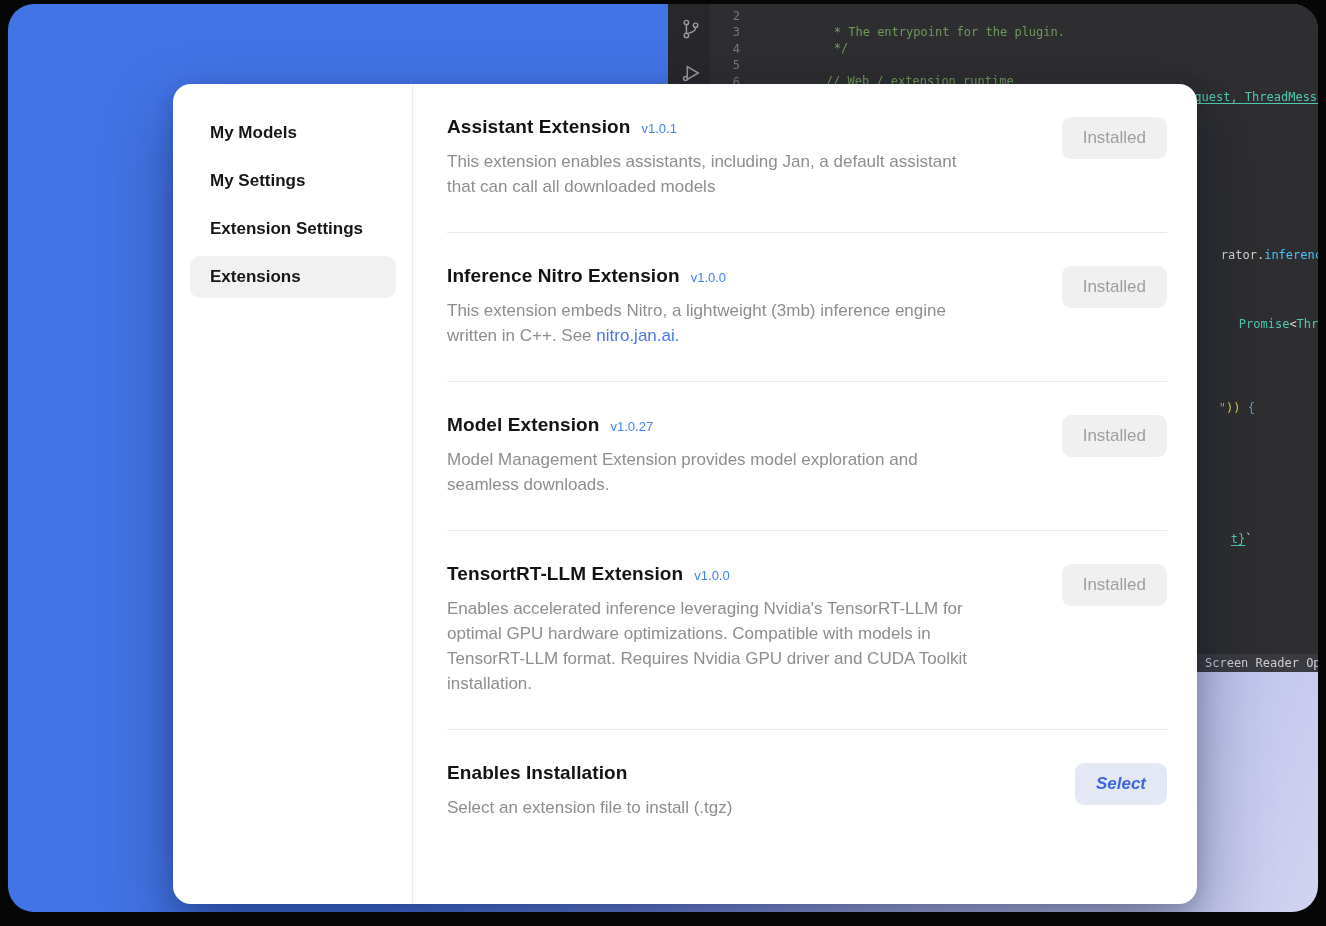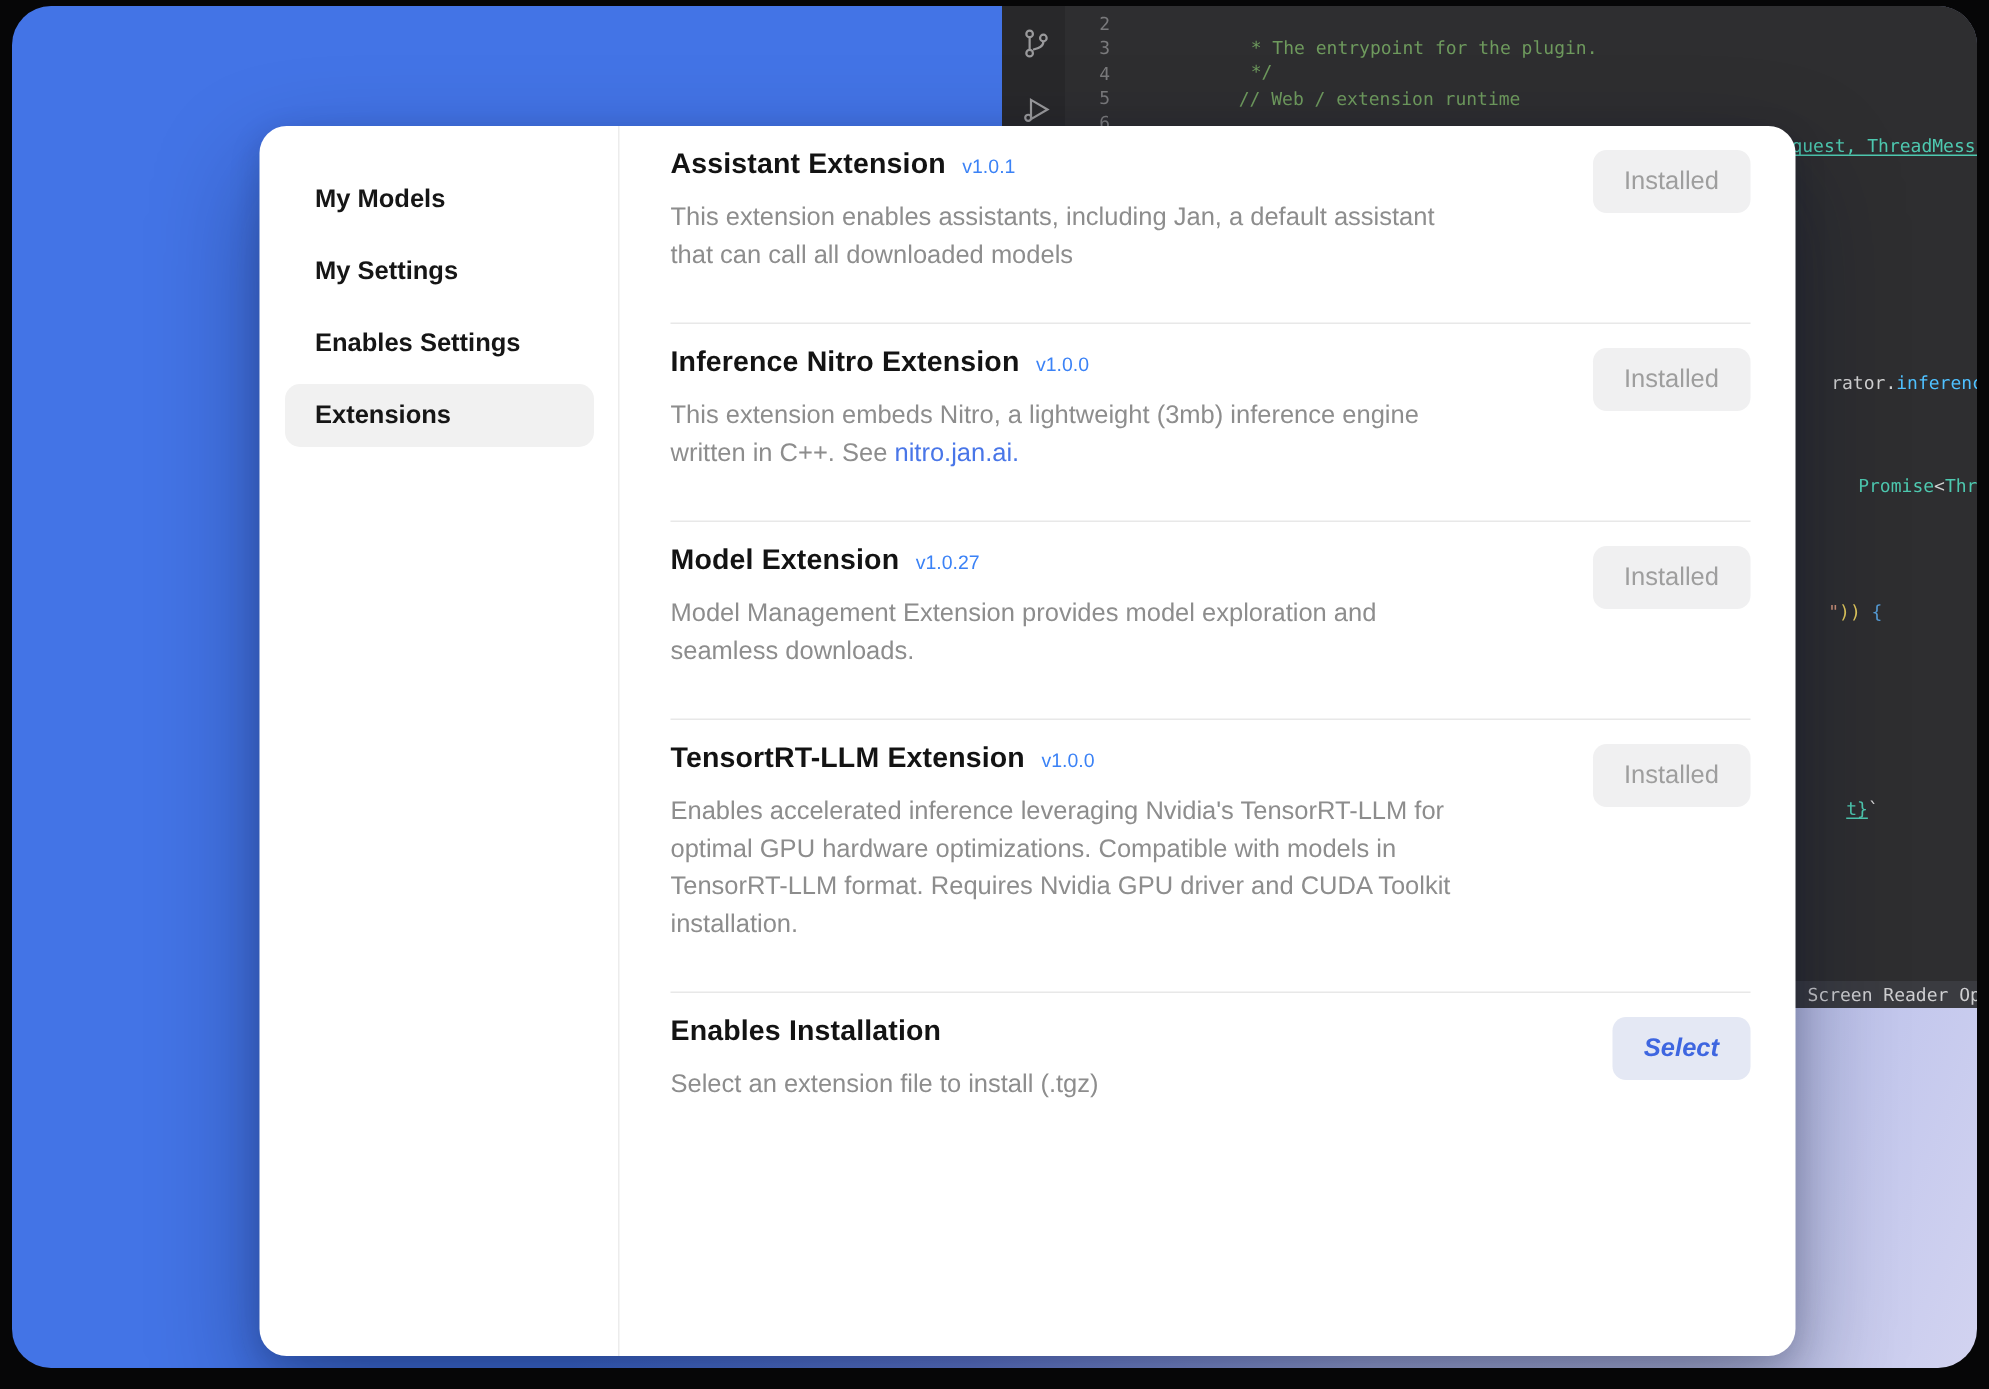--- a/index.html
+++ b/index.html
@@ -56,21 +56,21 @@
     display:flex; overflow:hidden;
   }
   .sidebar { width:240px; border-right:1px solid #ececec; padding-top:28px; flex-shrink:0; }
   .side-item {
     margin:0 16px 6px 17px; padding:11px 20px; border-radius:10px;
     font-size:17px; font-weight:700; color:#161616; cursor:pointer;
   }
   .side-item.active { background:#f1f1f1; }
 
   .content { flex:1; padding:0 30px 0 34px; }
-  .row { display:flex; justify-content:space-between; align-items:flex-start; padding:15px 0 33px; }
+  .row { display:flex; justify-content:space-between; align-items:flex-start; padding:32px 0 33px; }
   .row-text { max-width:593px; }
   .row-title { display:flex; align-items:baseline; gap:11px; margin-bottom:11px; }
   .ext-name { font-size:19px; font-weight:700; color:#131313; letter-spacing:.1px; }
   .ext-ver { font-size:13px; font-weight:400; color:#3b82f6; }
   .ext-desc { font-size:17px; color:#8d8d8d; line-height:25px; white-space:pre-line; }
   .ext-link { color:#4976e8; text-decoration:none; cursor:pointer; }
   .divider { border:none; border-top:1px solid #e8e8e8; height:0; }
 
   .btn {
     border:none; border-radius:9px; font-family:"Liberation Sans", sans-serif;
@@ -112,21 +112,21 @@
         <div>5</div>
         <div>6</div>
       </div>
 
       <div class="codeline" style="top:4px;left:108px">
         <span class="tk-comment">* The entrypoint for the plugin.</span>
       </div>
       <div class="codeline" style="top:20px;left:108px">
         <span class="tk-comment">*/</span>
       </div>
-      <div class="codeline" style="top:38px;left:100px">
+      <div class="codeline" style="top:53px;left:100px">
         <span class="tk-comment">// Web / extension runtime</span>
       </div>
       <div class="codeline" style="top:69px;left:100px">
         <span class="tk-kw">import</span><span class="tk-yellow"> {</span><span class="tk-teal-u">log, BaseExtension, MessageEvent, MessageRequest, ThreadMessage, ContentType, </span>
       </div>
 
       <div class="frag" style="top:227px;left:495px">
         <span class="tk-fg">rator.</span><span class="tk-blue">inference</span>
       </div>
       <div class="frag" style="top:296px;left:513px">
@@ -143,21 +143,21 @@
         <span class="status-go">go</span>
         <span class="status-seg">Screen Reader Optimized</span>
       </div>
     </div>
 
     <div class="modal">
 
       <div class="sidebar">
         <div class="side-item">My Models</div>
         <div class="side-item">My Settings</div>
-        <div class="side-item">Enables Settings</div>
+        <div class="side-item">Extension Settings</div>
         <div class="side-item active">Extensions</div>
       </div>
 
       <div class="content">
 
         <div class="row">
           <div class="row-text">
             <div class="row-title">
               <span class="ext-name">Assistant Extension</span>
               <span class="ext-ver">v1.0.1</span>

